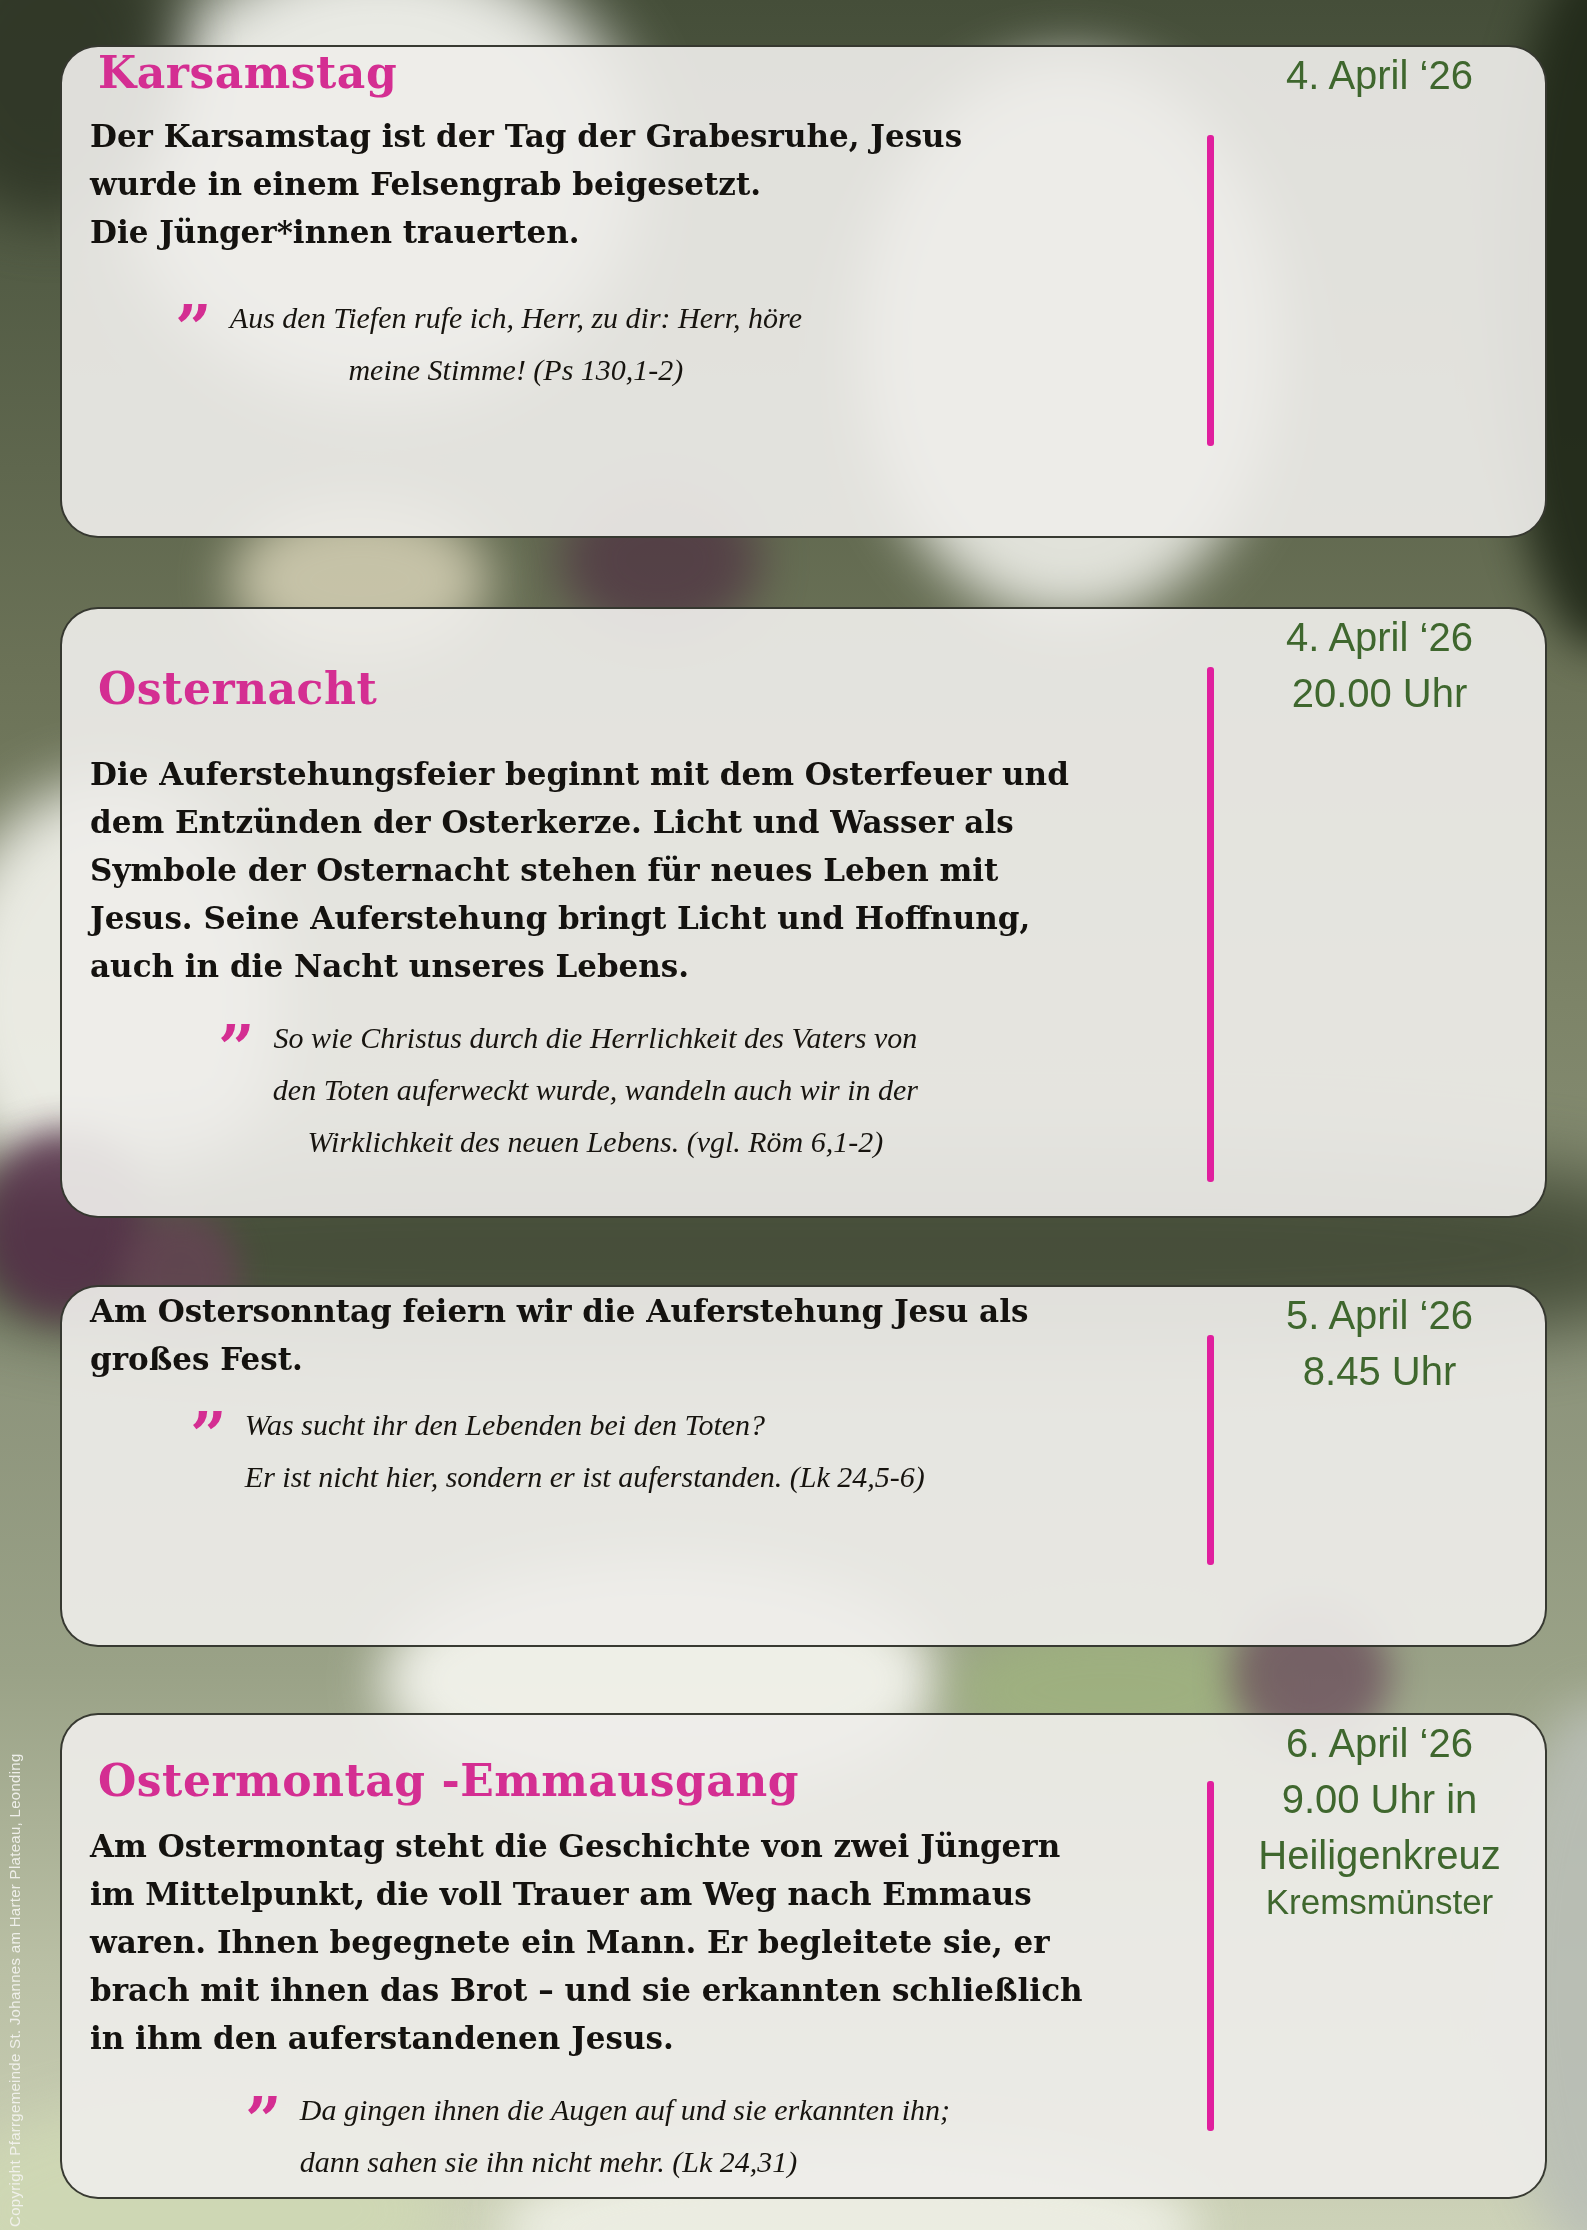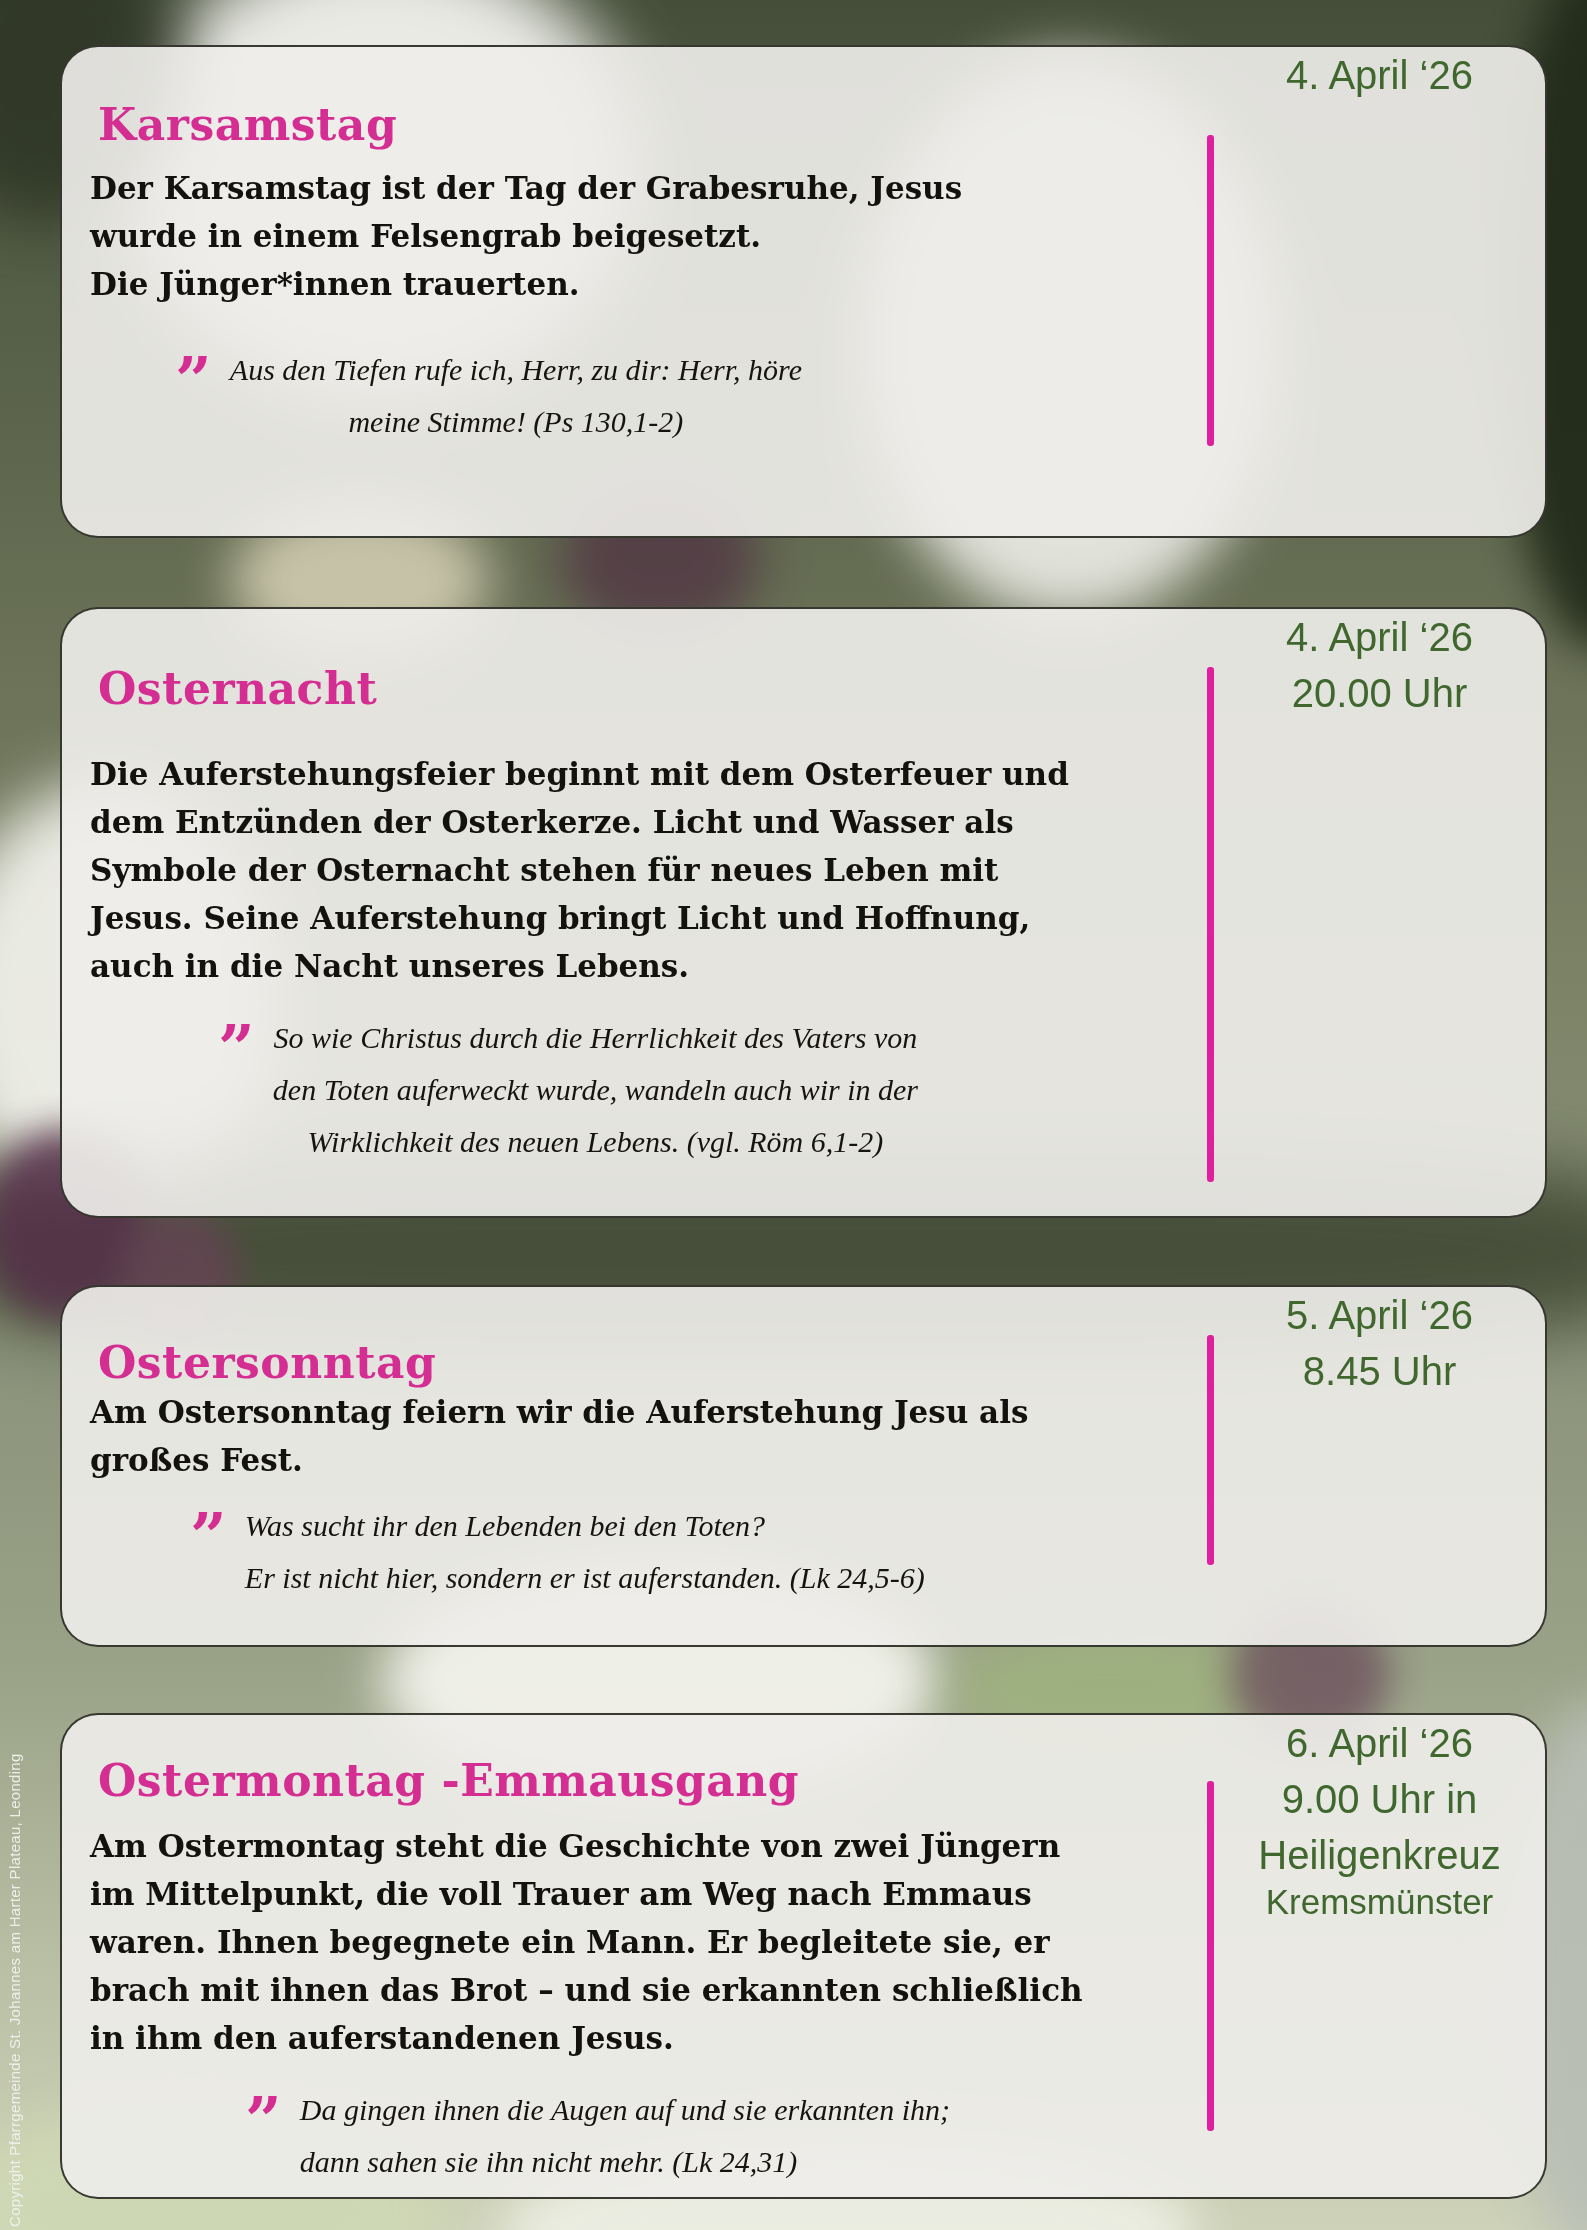--- a/index.html
+++ b/index.html
@@ -34,21 +34,21 @@
   
   .card{position:absolute;left:60px;width:1487px;z-index:1;
         background:rgba(238,237,233,.92);
         border:2px solid rgba(24,26,18,.85);border-radius:38px;box-sizing:border-box;}
   .c1{top:45px;height:493px;}
   .c2{top:607px;height:611px;}
   .c3{top:1285px;height:362px;}
   .c4{top:1713px;height:486px;}
   .card-content{position:absolute;left:28px;right:350px;top:0;}
   .title{margin:0 0 0 8px;font-size:44px;font-weight:700;color:#d42e92;letter-spacing:.5px;}
-  .c1 .title{padding-top:52px;} .c2 .title{padding-top:54px;}
+  .c1 .title{} .c2 .title{padding-top:54px;}
   .c3 .title{padding-top:50px;} .c4 .title{padding-top:40px;}
   .body{margin:0;font-size:31px;font-weight:700;color:#14120f;line-height:48px;}
   .c1 .body{margin-top:14px;} .c2 .body{margin-top:36px;}
   .c3 .body{margin-top:0;}  .c4 .body{margin-top:16px;}
   .prelines{white-space:pre-line;}
   .quote{display:flex;align-items:flex-start;gap:18px;}
   .c1 .quote{margin:36px 0 0 85px;} .c2 .quote{margin:22px 0 0 128px;}
   .c3 .quote{margin:16px 0 0 100px;} .c4 .quote{margin:22px 0 0 155px;}
   .qmark{font-size:64px;line-height:.8;font-weight:700;color:#d42e92;
          transform:translateY(10px);font-family:"DejaVu Serif",serif;}
@@ -127,21 +127,20 @@
     <div class="divider"></div>
     <div class="date-col">
       <div class="date-lines prelines">4. April ‘26
 20.00 Uhr</div>
       <div class="date-note"></div>
     </div>
   </section>
 
   <section class="card c3">
     <div class="card-content">
-      <h2 class="title">Ostersonntag</h2>
       <p class="body prelines">Am Ostersonntag feiern wir die Auferstehung Jesu als
 großes Fest.</p>
       <div class="quote">
         <span class="qmark">”</span>
         <p class="qtext prelines">Was sucht ihr den Lebenden bei den Toten?
 Er ist nicht hier, sondern er ist auferstanden. (Lk 24,5-6)</p>
       </div>
     </div>
     <div class="divider"></div>
     <div class="date-col">

